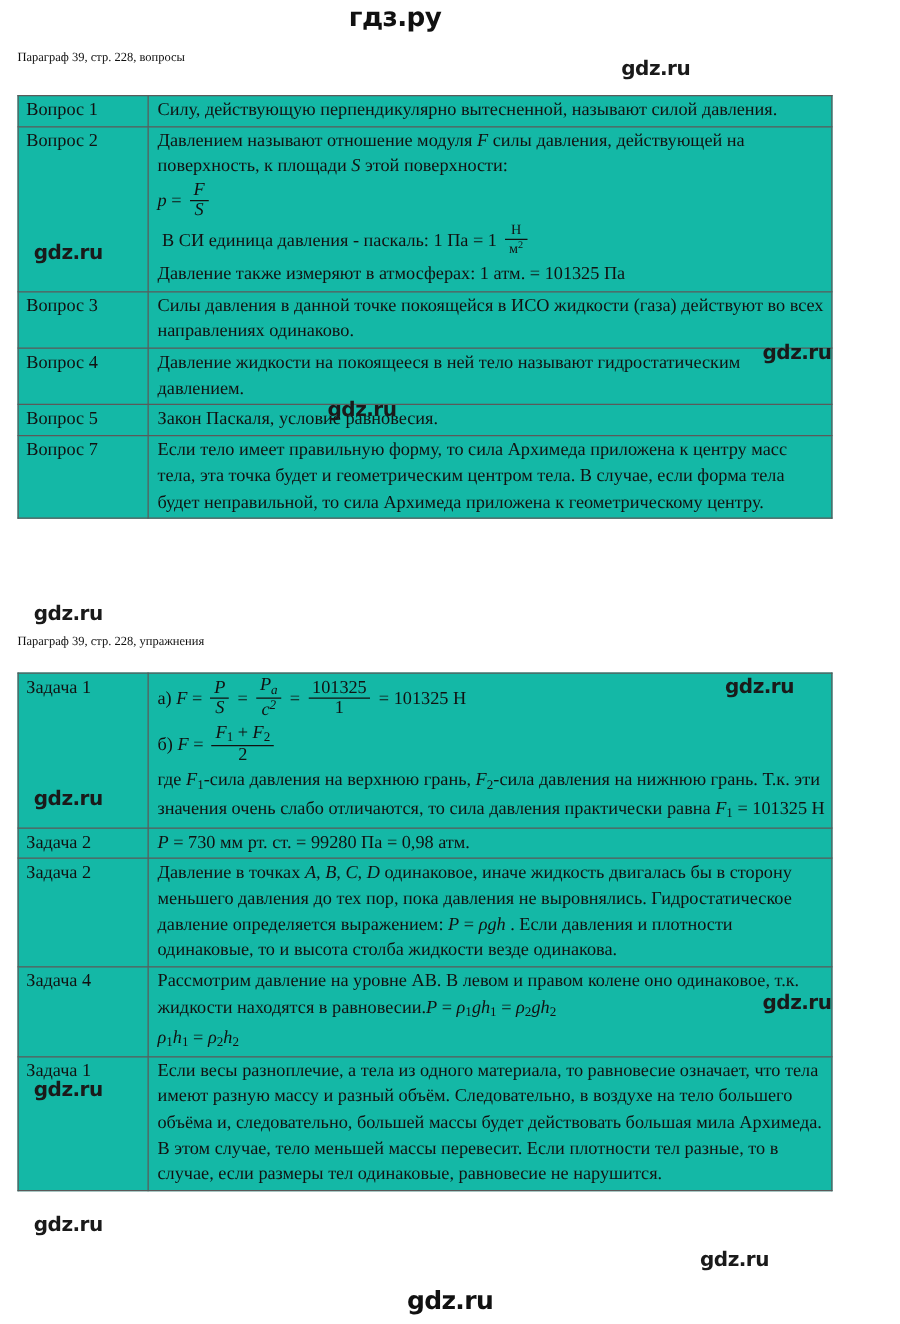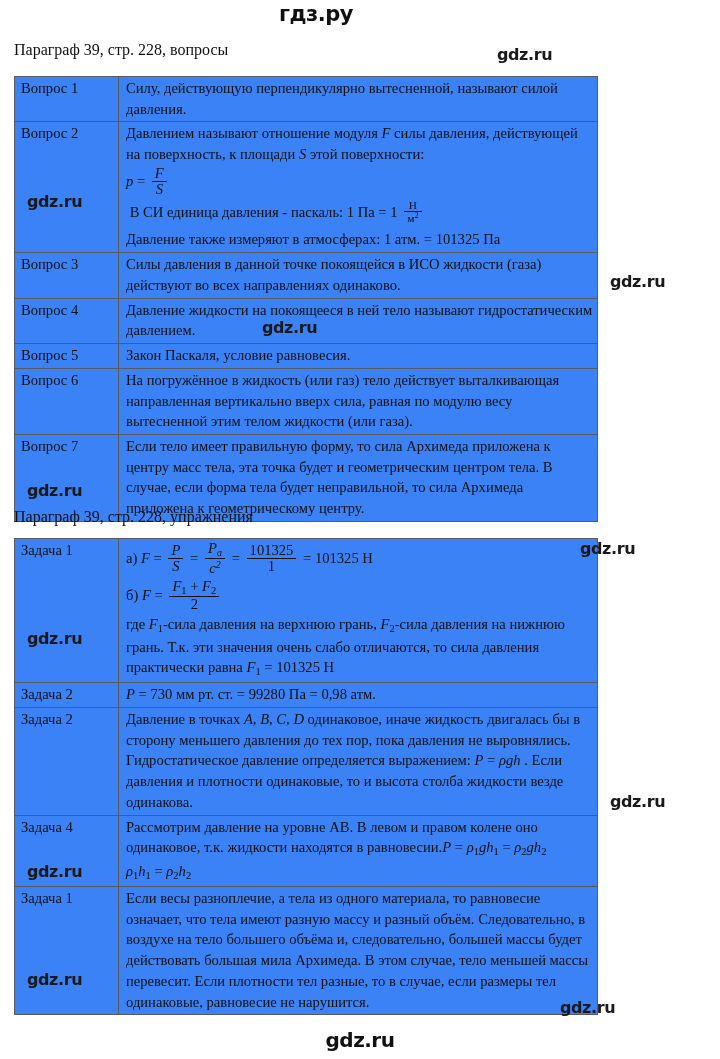--- a/index.html
+++ b/index.html
@@ -52,35 +52,35 @@
     color: #1a1a1a;
     z-index: 5;
     pointer-events: none;
     white-space: nowrap;
   }
 
   
   .caption {
     position: absolute;
     left: 14px;
-    font-size: 16px;
+    font-size: 10px;
     white-space: nowrap;
     text-align: center;
   }
   #caption-questions { top: 41px; }
   #caption-exercises { top: 508px; }
 
   
   table.qa {
     position: absolute;
     left: 14px;
-    width: 584px;
+    width: 652px;
     border-collapse: collapse;
     table-layout: fixed;
-    background: #3b82f6;
+    background: #14b8a6;
   }
   #questions-table { top: 76px; }
   #exercises-table { top: 538px; }
 
   table.qa td {
     border: 1px solid #5a5a5a;
     vertical-align: top;
     font-size: 14.6px;
     line-height: 1.42;
     padding: 1px 4px 2px 5px;
@@ -167,24 +167,20 @@
     <tr>
       <td class="label-cell">Вопрос 4</td>
       <td class="body-cell">Давление жидкости на покоящееся в ней тело называют гидростатическим давлением.</td>
     </tr>
 
     <tr>
       <td class="label-cell">Вопрос 5</td>
       <td class="body-cell">Закон Паскаля, условие равновесия.</td>
     </tr>
 
-    <tr>
-      <td class="label-cell">Вопрос 6</td>
-      <td class="body-cell">На погружённое в жидкость (или газ) тело действует выталкивающая направленная вертикально вверх сила, равная по модулю весу вытесненной этим телом жидкости (или газа).</td>
-    </tr>
 
     <tr>
       <td class="label-cell">Вопрос 7</td>
       <td class="body-cell">Если тело имеет правильную форму, то сила Архимеда приложена к центру масс тела, эта точка будет и геометрическим центром тела. В случае, если форма тела будет неправильной, то сила Архимеда приложена к геометрическому центру.</td>
     </tr>
   </tbody>
 </table>
 
 <div class="caption" id="caption-exercises">Параграф 39, стр. 228, упражнения</div>
 

